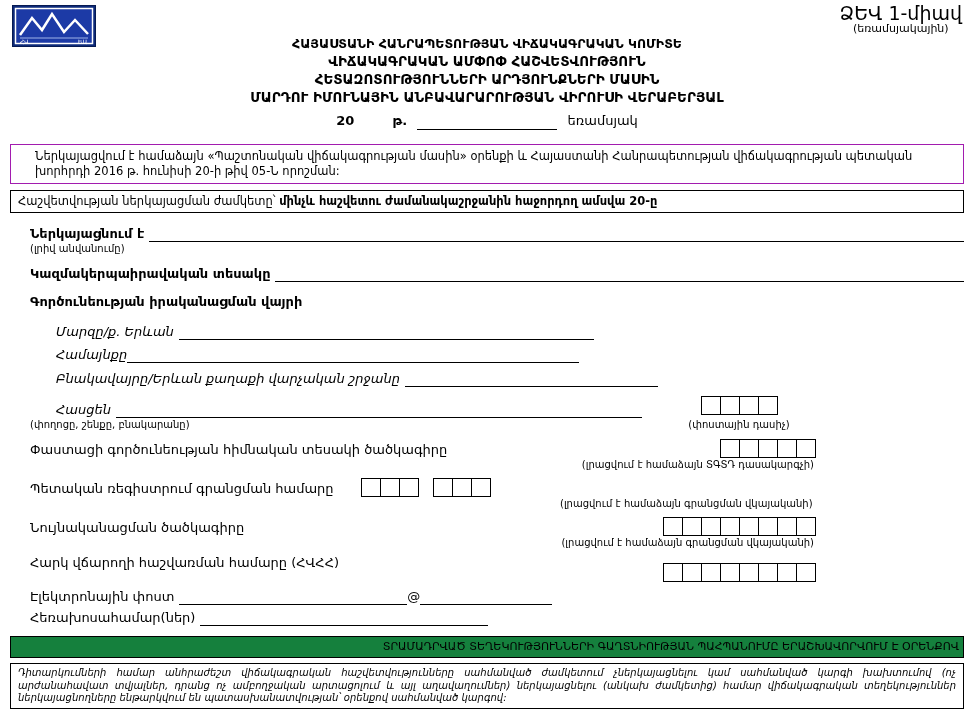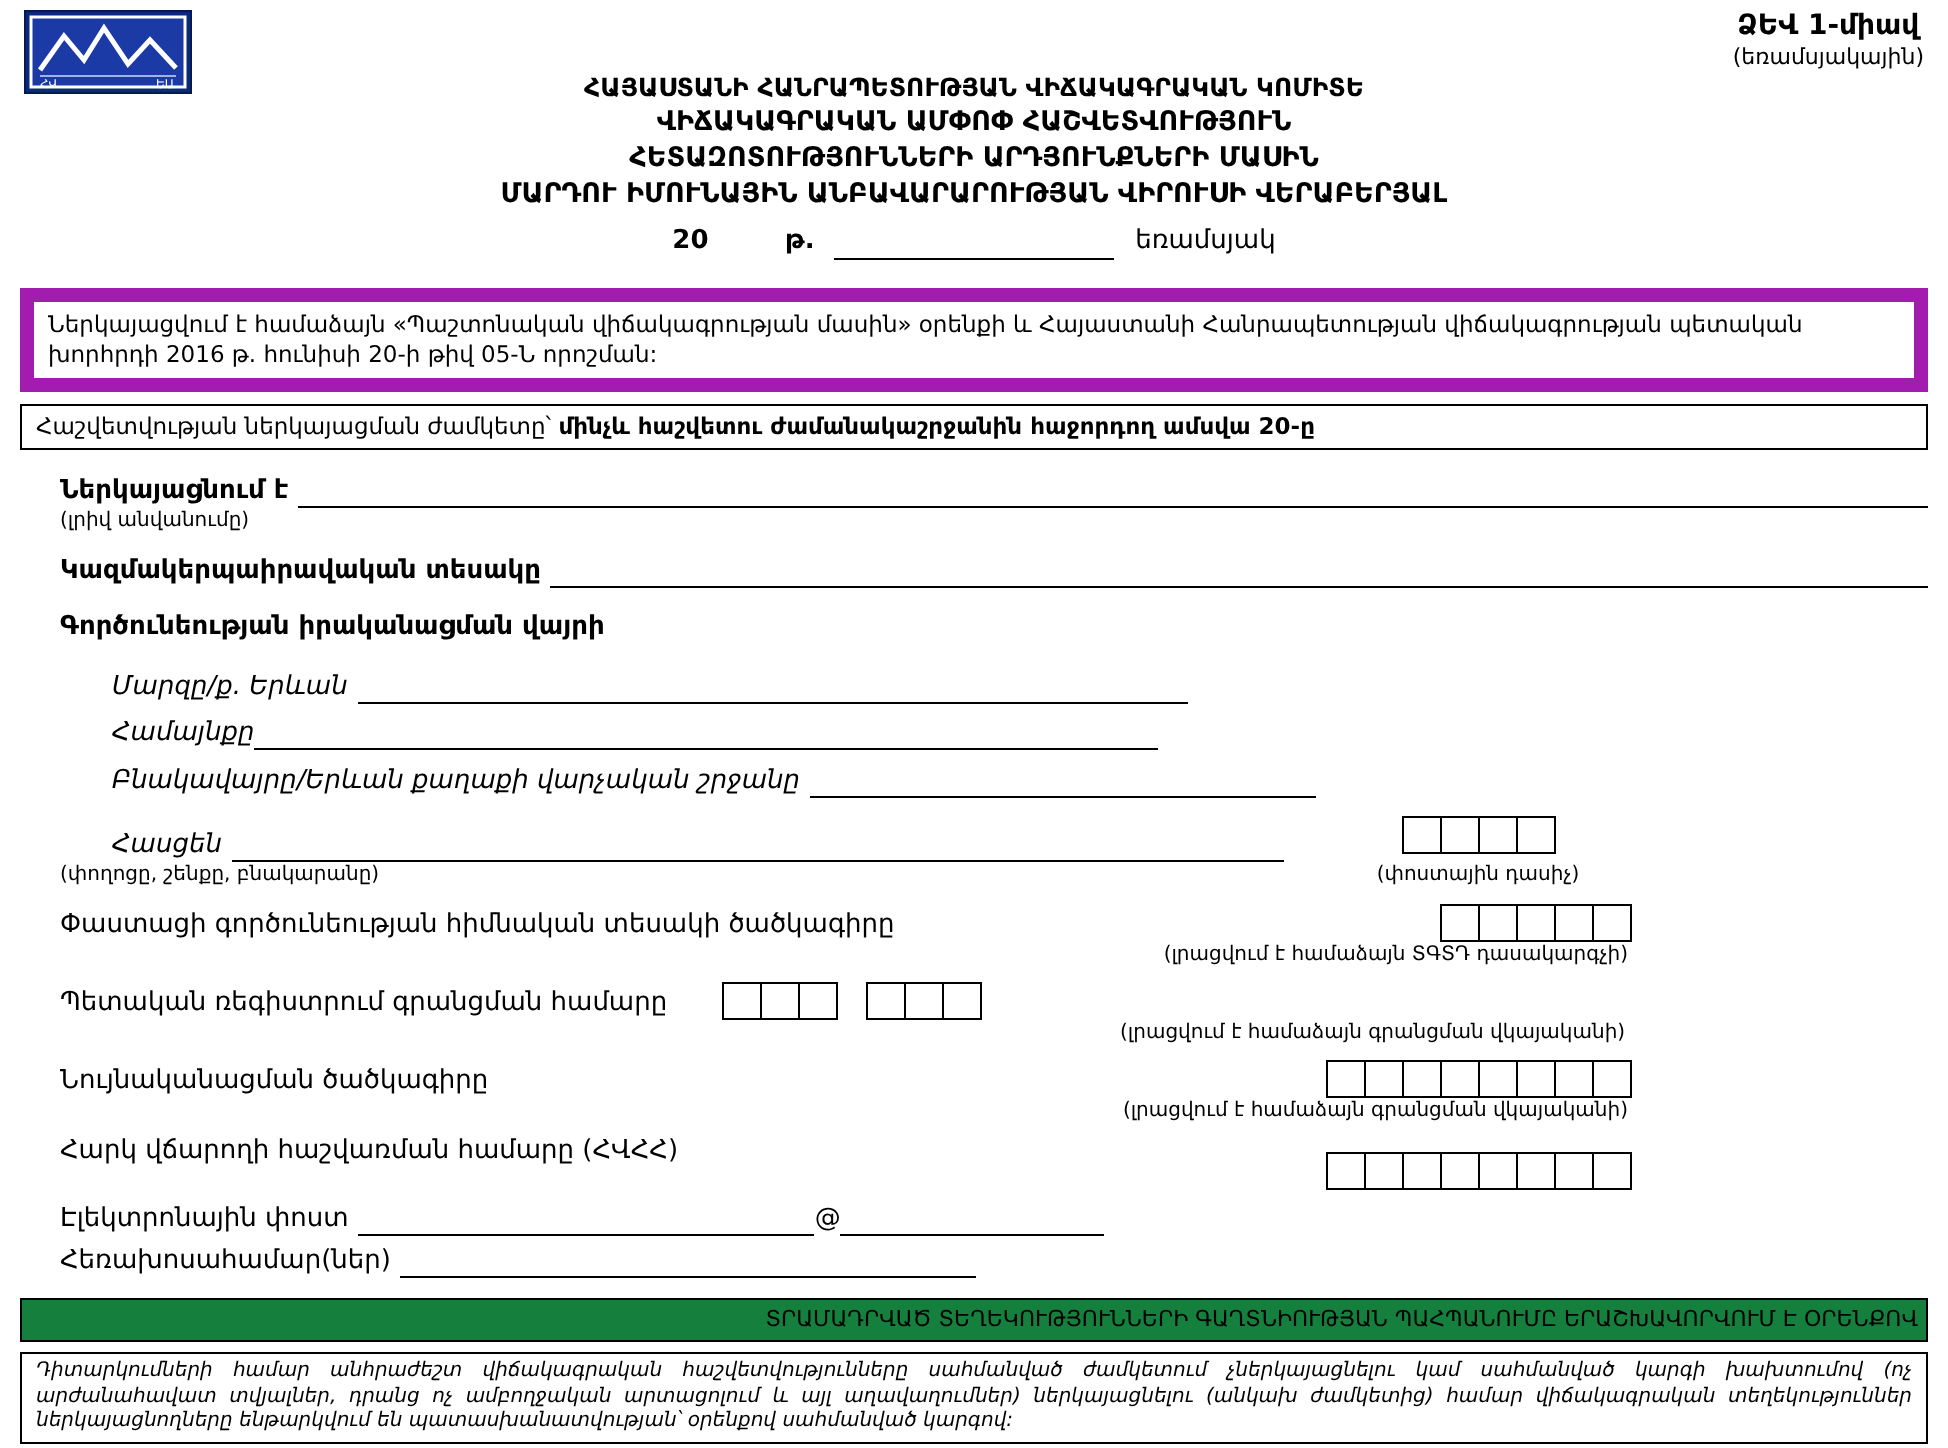--- a/index.html
+++ b/index.html
@@ -12,33 +12,33 @@
     font-size:13px;color:#000;
     box-sizing:border-box;
     padding:5px 10px;
     overflow:hidden;
   }
   
   .logo{position:absolute;left:12px;top:5px;width:84px;height:42px;}
   .logo svg{display:block;}
   
   .form-code{position:absolute;right:12px;top:6px;text-align:center;line-height:15px;}
-  .form-code .fc1{font-weight:bold;font-size:14px;}
+  .form-code .fc1{font-weight:normal;font-size:19px;}
   .form-code .fc2{font-size:11px;}
   
   .hdr{margin-top:30px;text-align:center;}
   .hdr .h1{font-weight:bold;font-size:12.5px;line-height:17px;}
   .hdr .h2{font-weight:bold;font-size:13.5px;line-height:18px;}
   .dateline{margin-top:6px;font-size:13px;line-height:18px;}
   .dateline .b{font-weight:bold;}
   .gapline{display:inline-block;width:30px;}
   .uline{display:inline-block;border-bottom:1px solid #000;height:14px;vertical-align:bottom;}
   .w140{width:140px;margin:0 6px;}
   
-  .notice{border:7px solid #a21caf;margin-top:14px;padding:4px 7px;font-size:11.5px;line-height:15px;}
+  .notice{border:1px solid #a21caf;margin-top:14px;padding:4px 24px;font-size:11.5px;line-height:15px;}
   .notice2{border:1px solid #000;margin-top:6px;padding:3px 7px;font-size:11.5px;line-height:15px;}
   .b{font-weight:bold;}
   .i{font-style:italic;}
   
   .fields{margin:12px 0 0 20px;}
   .frow{display:flex;align-items:flex-end;}
   .frow .lbl{white-space:nowrap;margin-right:5px;line-height:17px;}
   .grow{flex:1;}
   .hint{font-size:10px;line-height:13px;color:#000;}
   .center{text-align:left;}

